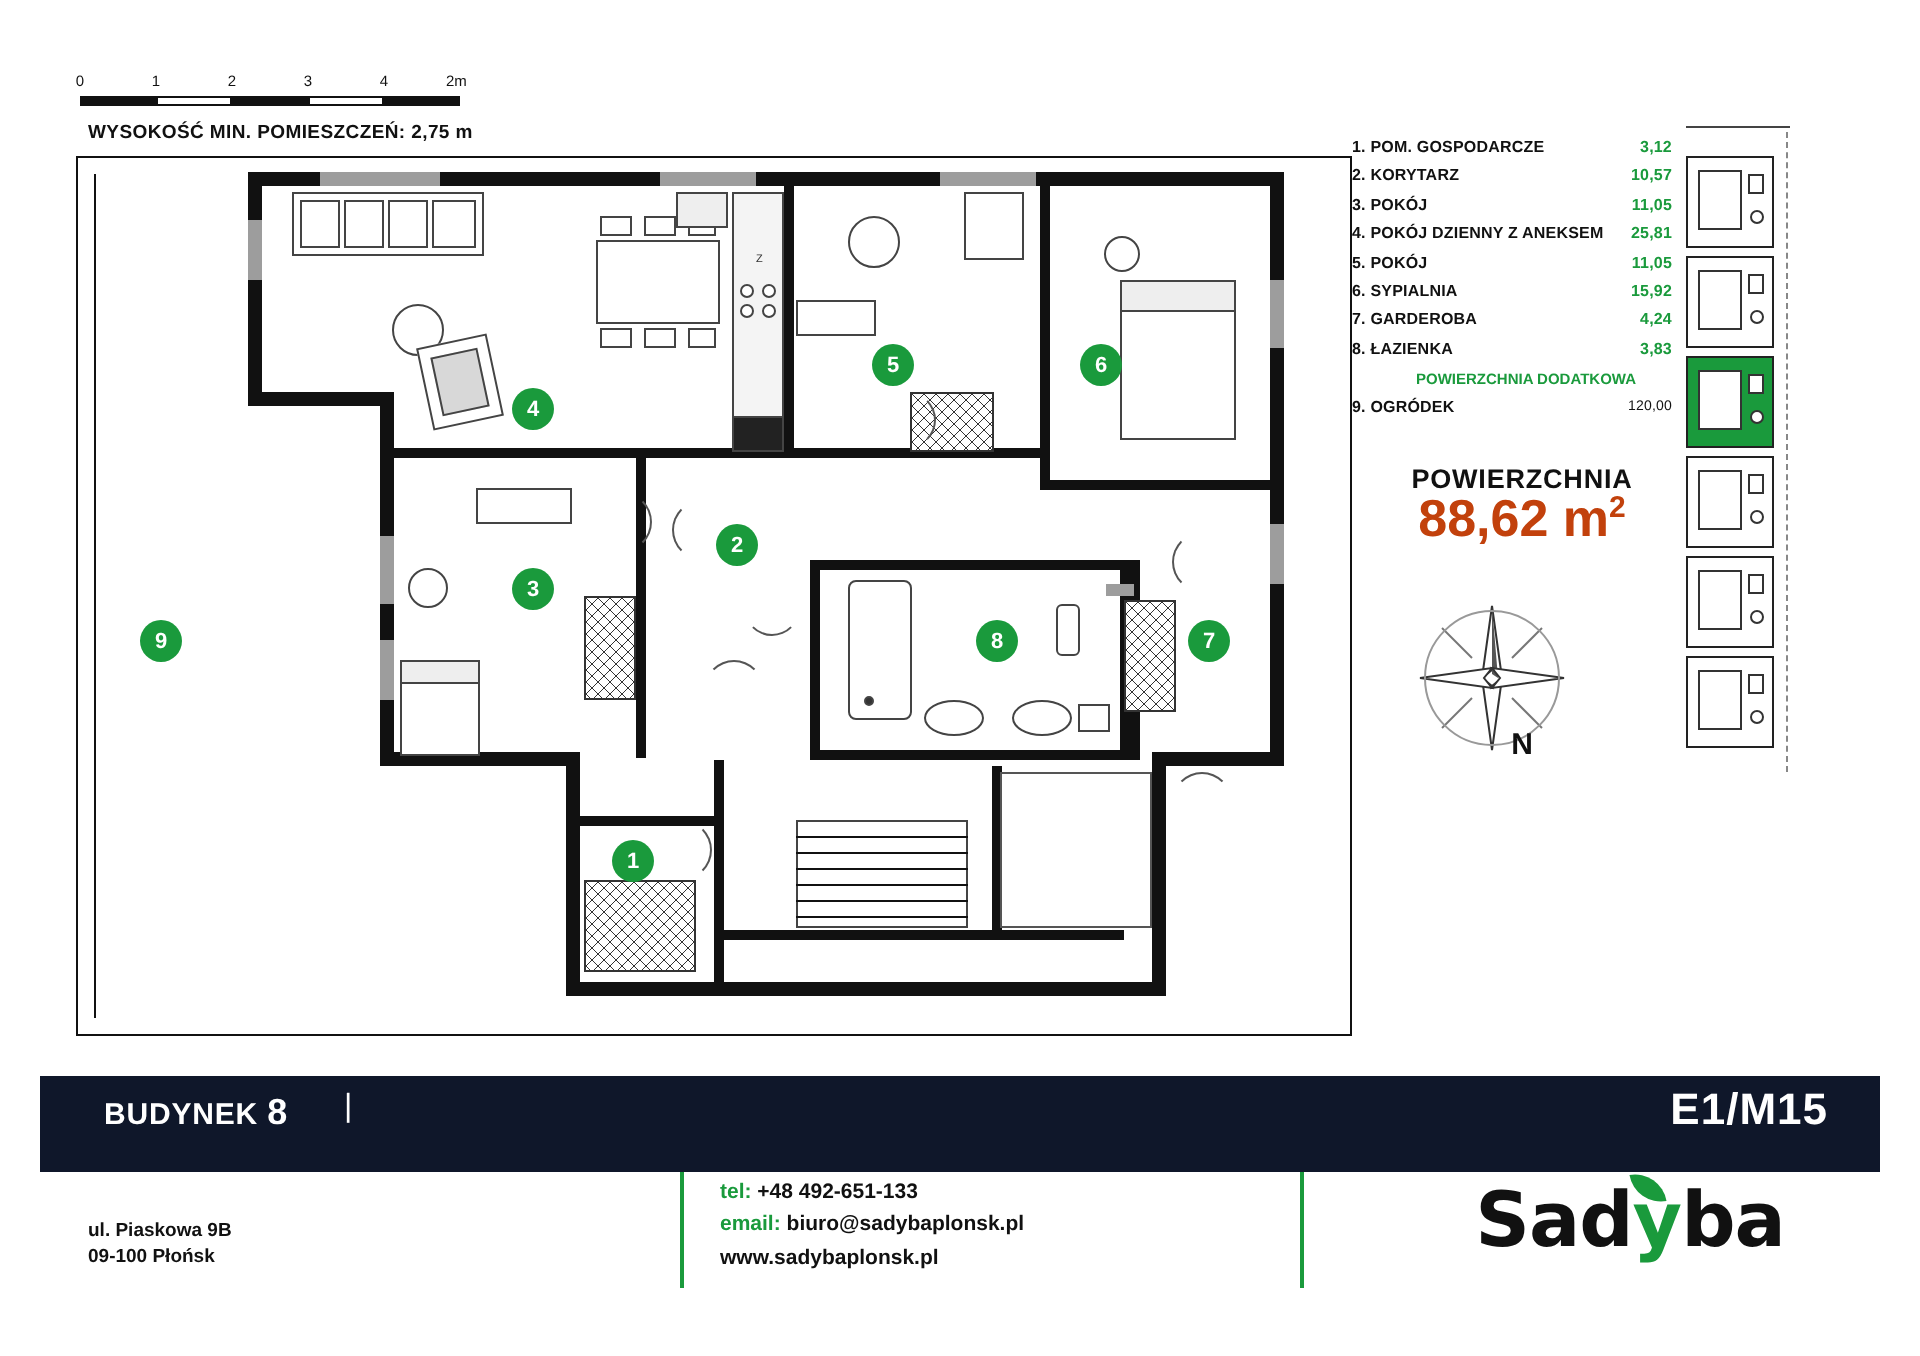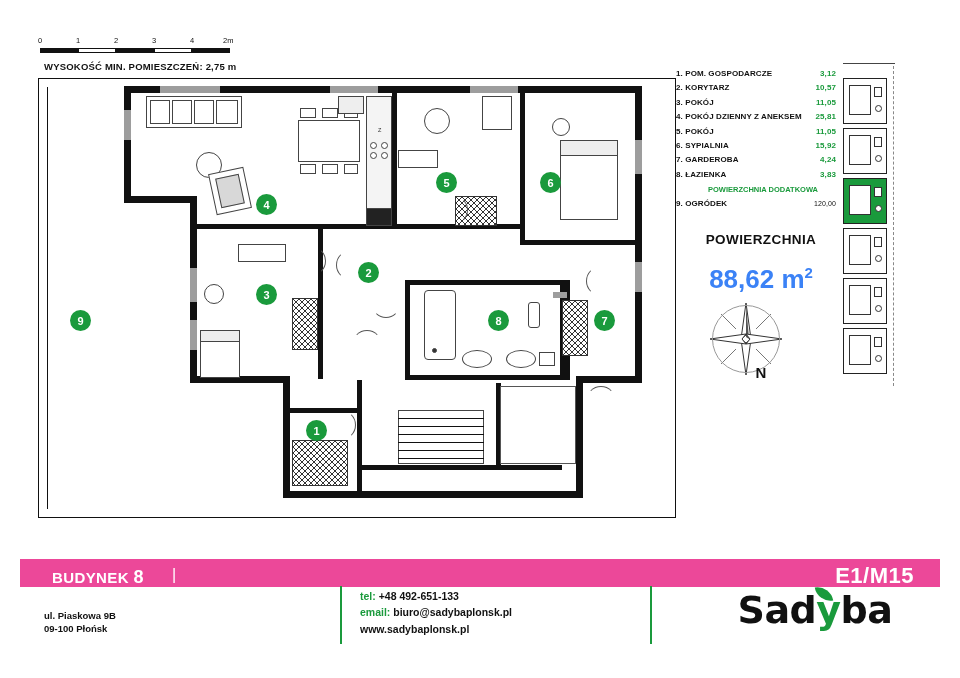--- a/index.html
+++ b/index.html
@@ -87,22 +87,22 @@
     font-size: 7.5px; color: #1a9a3c; font-weight: bold;
     text-align: center; margin: 2px 0 6px 14px;
   }
 
   .area-label {
     position: absolute; left: 676px; top: 232px; width: 170px;
     text-align: center; font-size: 13.5px; font-weight: bold; color: #111;
     letter-spacing: .4px;
   }
   .area-value {
-    position: absolute; left: 676px; top: 264px; width: 170px;
-    text-align: center; font-size: 26px; font-weight: bold; color: #3b82f6;
+    position: absolute; left: 676px; top: 244px; width: 170px;
+    text-align: center; font-size: 26px; font-weight: bold; color: #c2410c;
   }
   .area-value sup { font-size: 15px; vertical-align: super; }
 
   
   .compass { position: absolute; left: 704px; top: 297px; width: 84px; height: 84px; }
   .compass .ring {
     position: absolute; left: 8px; top: 8px; width: 68px; height: 68px;
     border: 1px solid #999; border-radius: 50%;
   }
   .compass-n {
@@ -133,23 +133,23 @@
     position: absolute; left: 50px; top: 0; width: 1px; height: 320px;
     border-left: 1px dashed #888;
   }
   .sitemap-top {
     position: absolute; left: 0; top: -14px; width: 52px; height: 12px;
     border-bottom: 1px solid #444;
   }
 
   
   .greenbar {
-    position: absolute; left: 20px; top: 559px;
-    width: 920px; height: 28px;
-    background: #ec4899;
+    position: absolute; left: 20px; top: 538px;
+    width: 920px; height: 48px;
+    background: #0f172a;
   }
   .greenbar .bud {
     position: absolute; left: 32px; top: 8px;
     color: #fff; font-size: 15px; font-weight: bold; letter-spacing: .4px;
   }
   .greenbar .budnum { font-size: 18px; }
   .greenbar .sep { position: absolute; left: 152px; top: 7px; color: #fff; font-size: 16px; }
   .greenbar .mieszk {
     position: absolute; left: 196px; top: 10px;
     color: #fff; font-size: 13.5px; letter-spacing: .6px;

